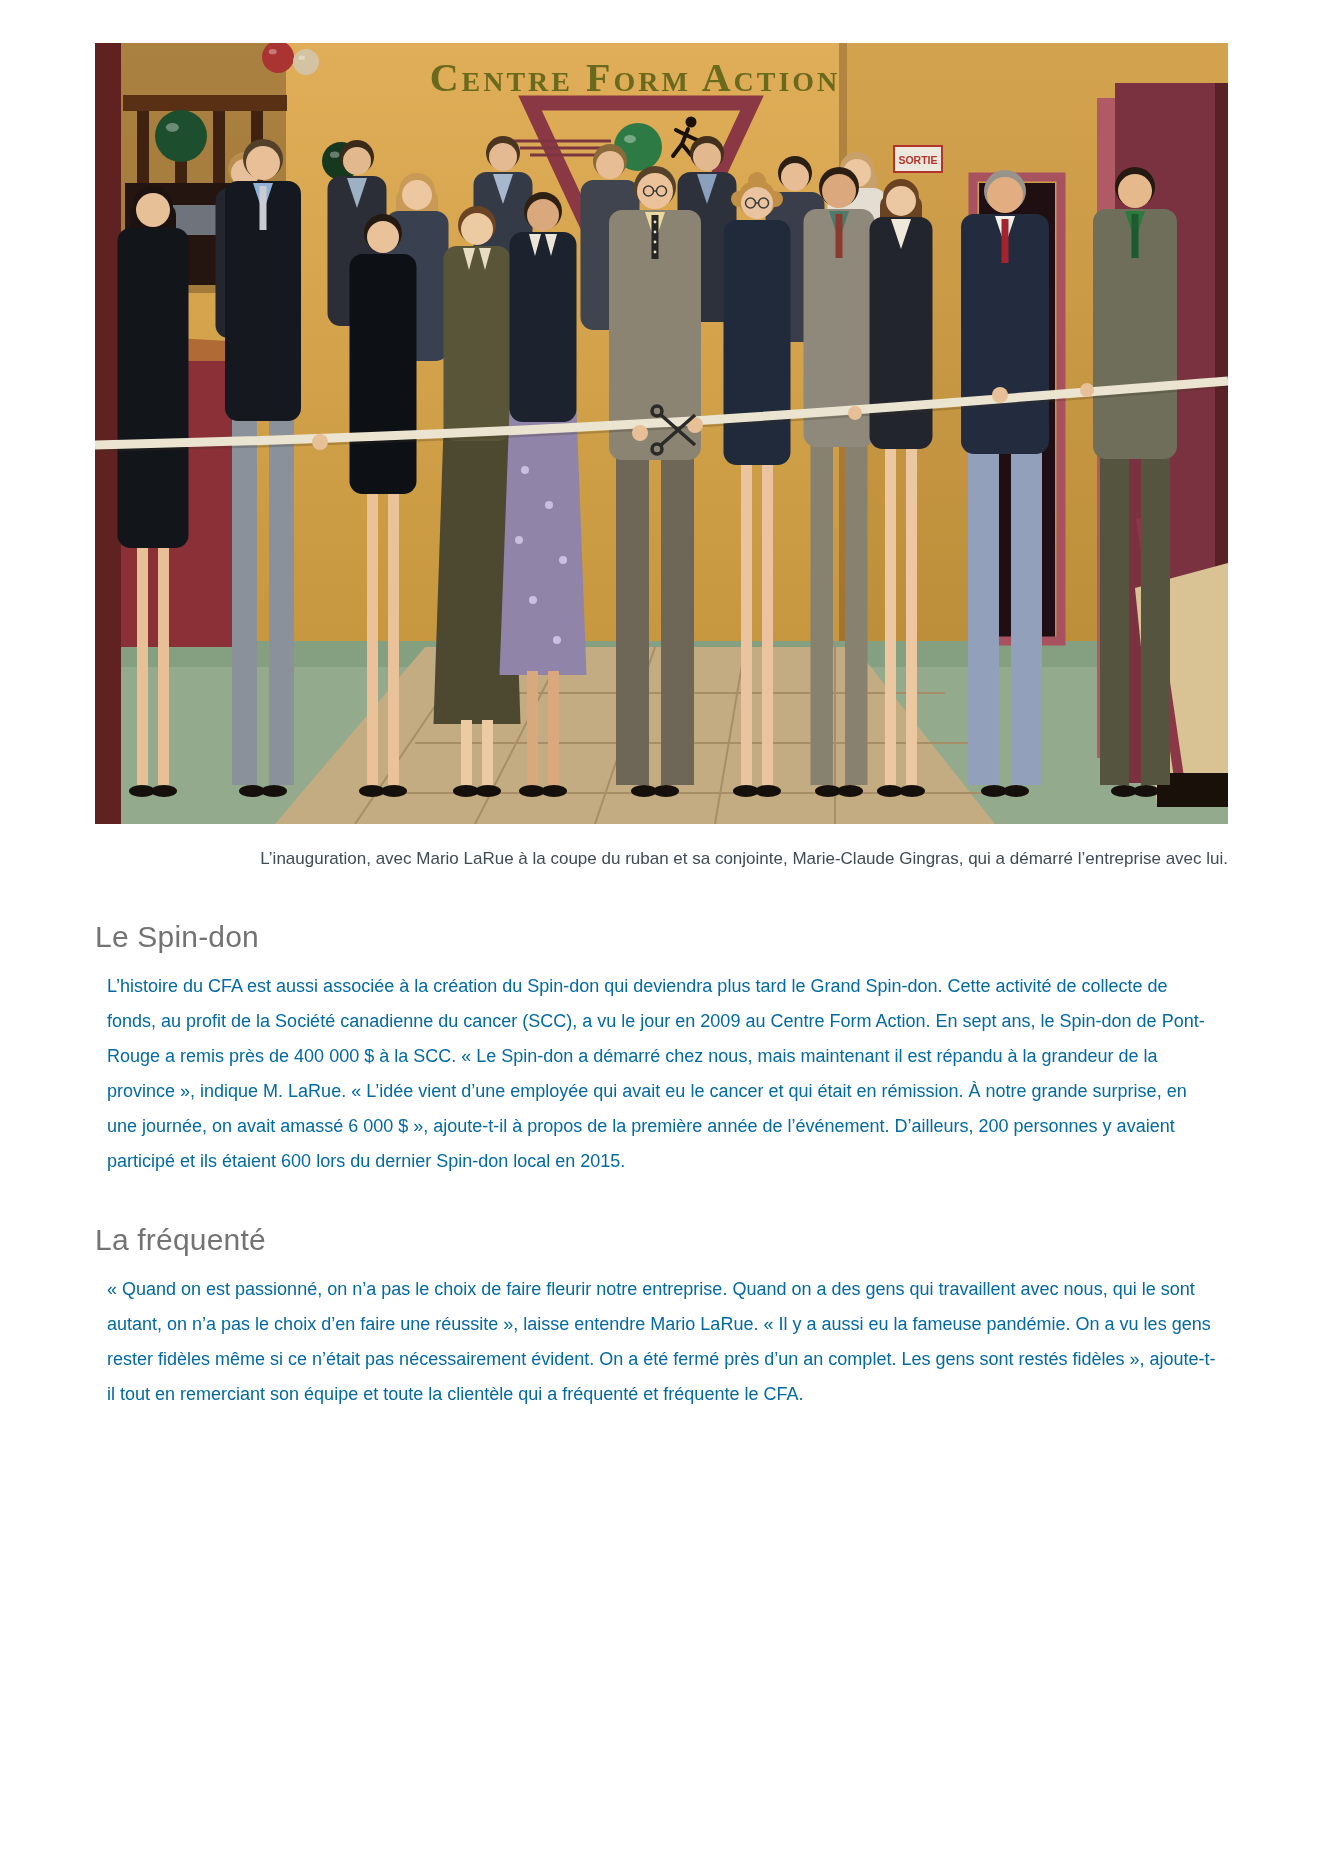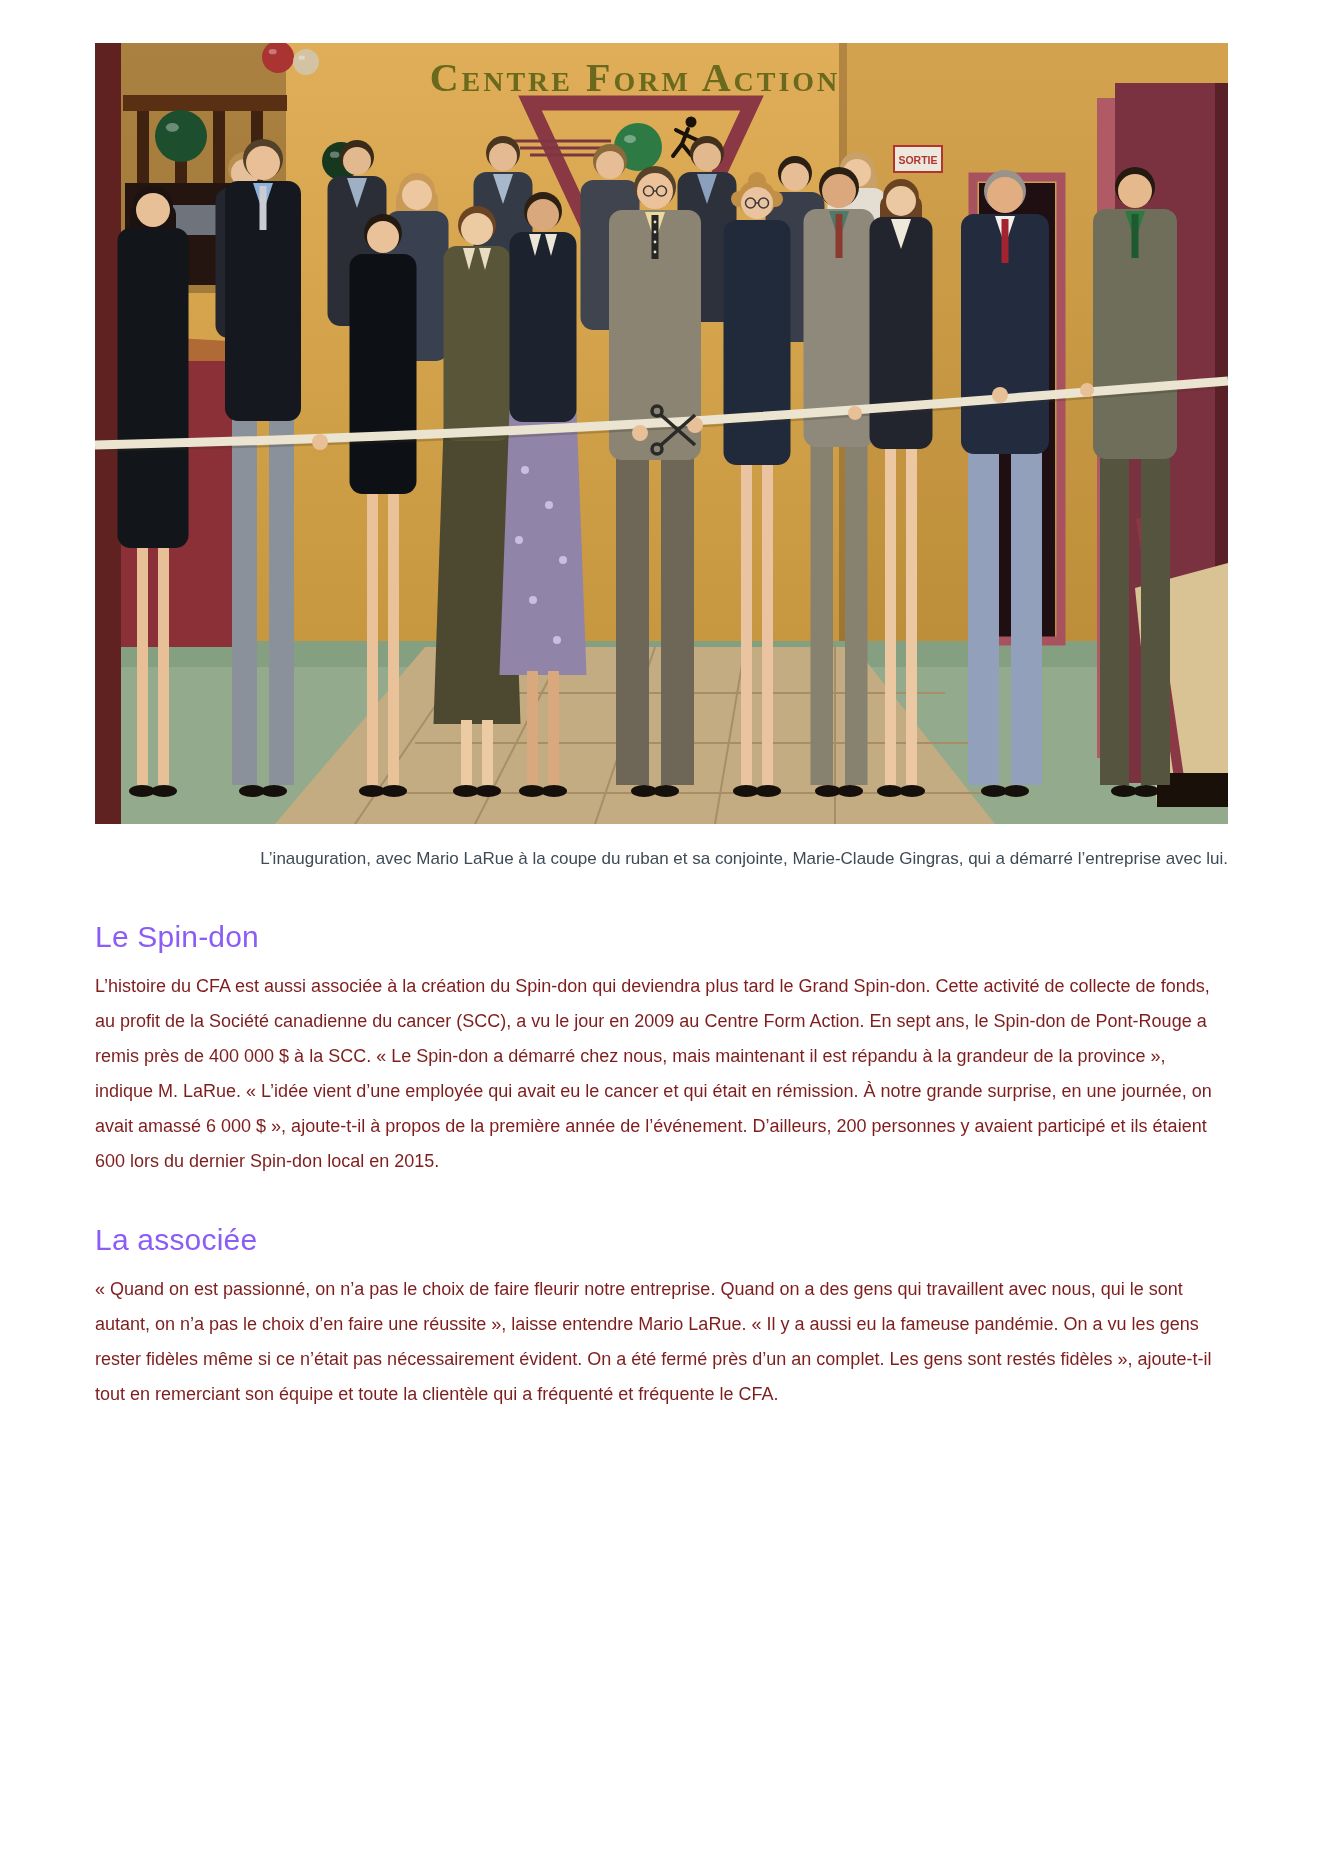--- a/index.html
+++ b/index.html
@@ -4,23 +4,23 @@
 <style>
   html,body{margin:0;padding:0;background:#ffffff;}
   .page{position:relative;width:1322px;height:1870px;background:#ffffff;overflow:hidden;
         font-family:"Liberation Sans",sans-serif;}
   .content{position:absolute;left:95px;top:0;width:1133px;}
   figure.photo-figure{margin:43px 0 0 0;padding:0;}
   .photo-frame{width:1133px;height:781px;overflow:hidden;background:#d2a24e;}
   .photo-frame svg{display:block;}
   figcaption.caption{margin-top:18px;font-size:17px;line-height:34px;color:#3e4a54;}
   figcaption.caption .cap-line{display:block;text-align:right;}
-  h2.section-heading{margin:44px 0 15px 0;font-size:30px;font-weight:400;color:#8b5cf6;
+  h2.section-heading{margin:44px 0 15px 0;font-size:30px;font-weight:400;color:#737373;
         letter-spacing:.2px;font-family:"Liberation Sans",sans-serif;}
-  p.section-body{margin:0;font-size:18px;line-height:35px;color:#7f1d1d;max-width:1133px;}
+  p.section-body{margin:12px;font-size:18px;line-height:35px;color:#0369a1;max-width:1133px;}
   .sign-text{font-family:"Liberation Serif",serif;font-variant:small-caps;font-weight:700;
         letter-spacing:3px;}
   .sortie-text{font-family:"Liberation Sans",sans-serif;font-weight:700;}
 </style>
 </head>
 <body>
 
 <div class="page">
   <div class="content">
 
@@ -324,18 +324,18 @@
         <span class="cap-line">L’inauguration, avec Mario LaRue à la coupe du ruban et sa conjointe, Marie-Claude Gingras, qui a démarré l’entreprise avec lui.</span>
       </figcaption>
     </figure>
 
     <section>
       <h2 class="section-heading">Le Spin-don</h2>
       <p class="section-body">L’histoire du CFA est aussi associée à la création du Spin-don qui deviendra plus tard le Grand Spin-don. Cette activité de collecte de fonds, au profit de la Société canadienne du cancer (SCC), a vu le jour en 2009 au Centre Form Action. En sept ans, le Spin-don de Pont-Rouge a remis près de 400 000 $ à la SCC. « Le Spin-don a démarré chez nous, mais maintenant il est répandu à la grandeur de la province », indique M. LaRue. « L’idée vient d’une employée qui avait eu le cancer et qui était en rémission. À notre grande surprise, en une journée, on avait amassé 6 000 $ », ajoute-t-il à propos de la première année de l’événement. D’ailleurs, 200 personnes y avaient participé et ils étaient 600 lors du dernier Spin-don local en 2015.</p>
     </section>
 
     <section>
-      <h2 class="section-heading">La associée</h2>
+      <h2 class="section-heading">La fréquenté</h2>
       <p class="section-body">« Quand on est passionné, on n’a pas le choix de faire fleurir notre entreprise. Quand on a des gens qui travaillent avec nous, qui le sont autant, on n’a pas le choix d’en faire une réussite », laisse entendre Mario LaRue. « Il y a aussi eu la fameuse pandémie. On a vu les gens rester fidèles même si ce n’était pas nécessairement évident. On a été fermé près d’un an complet. Les gens sont restés fidèles », ajoute-t-il tout en remerciant son équipe et toute la clientèle qui a fréquenté et fréquente le CFA.</p>
     </section>
 
   </div>
 </div>
 
 </body></html>

